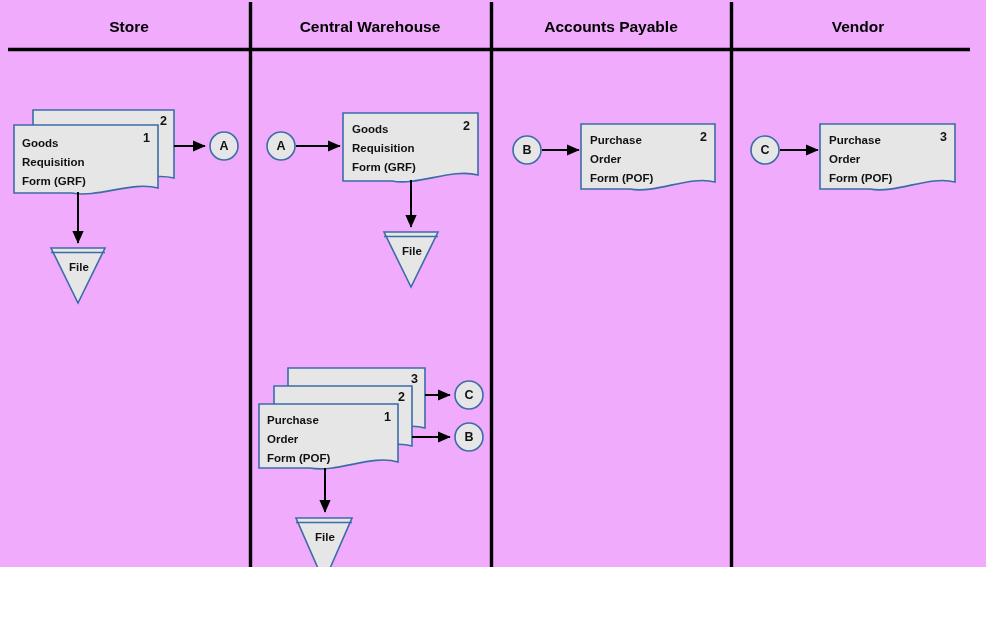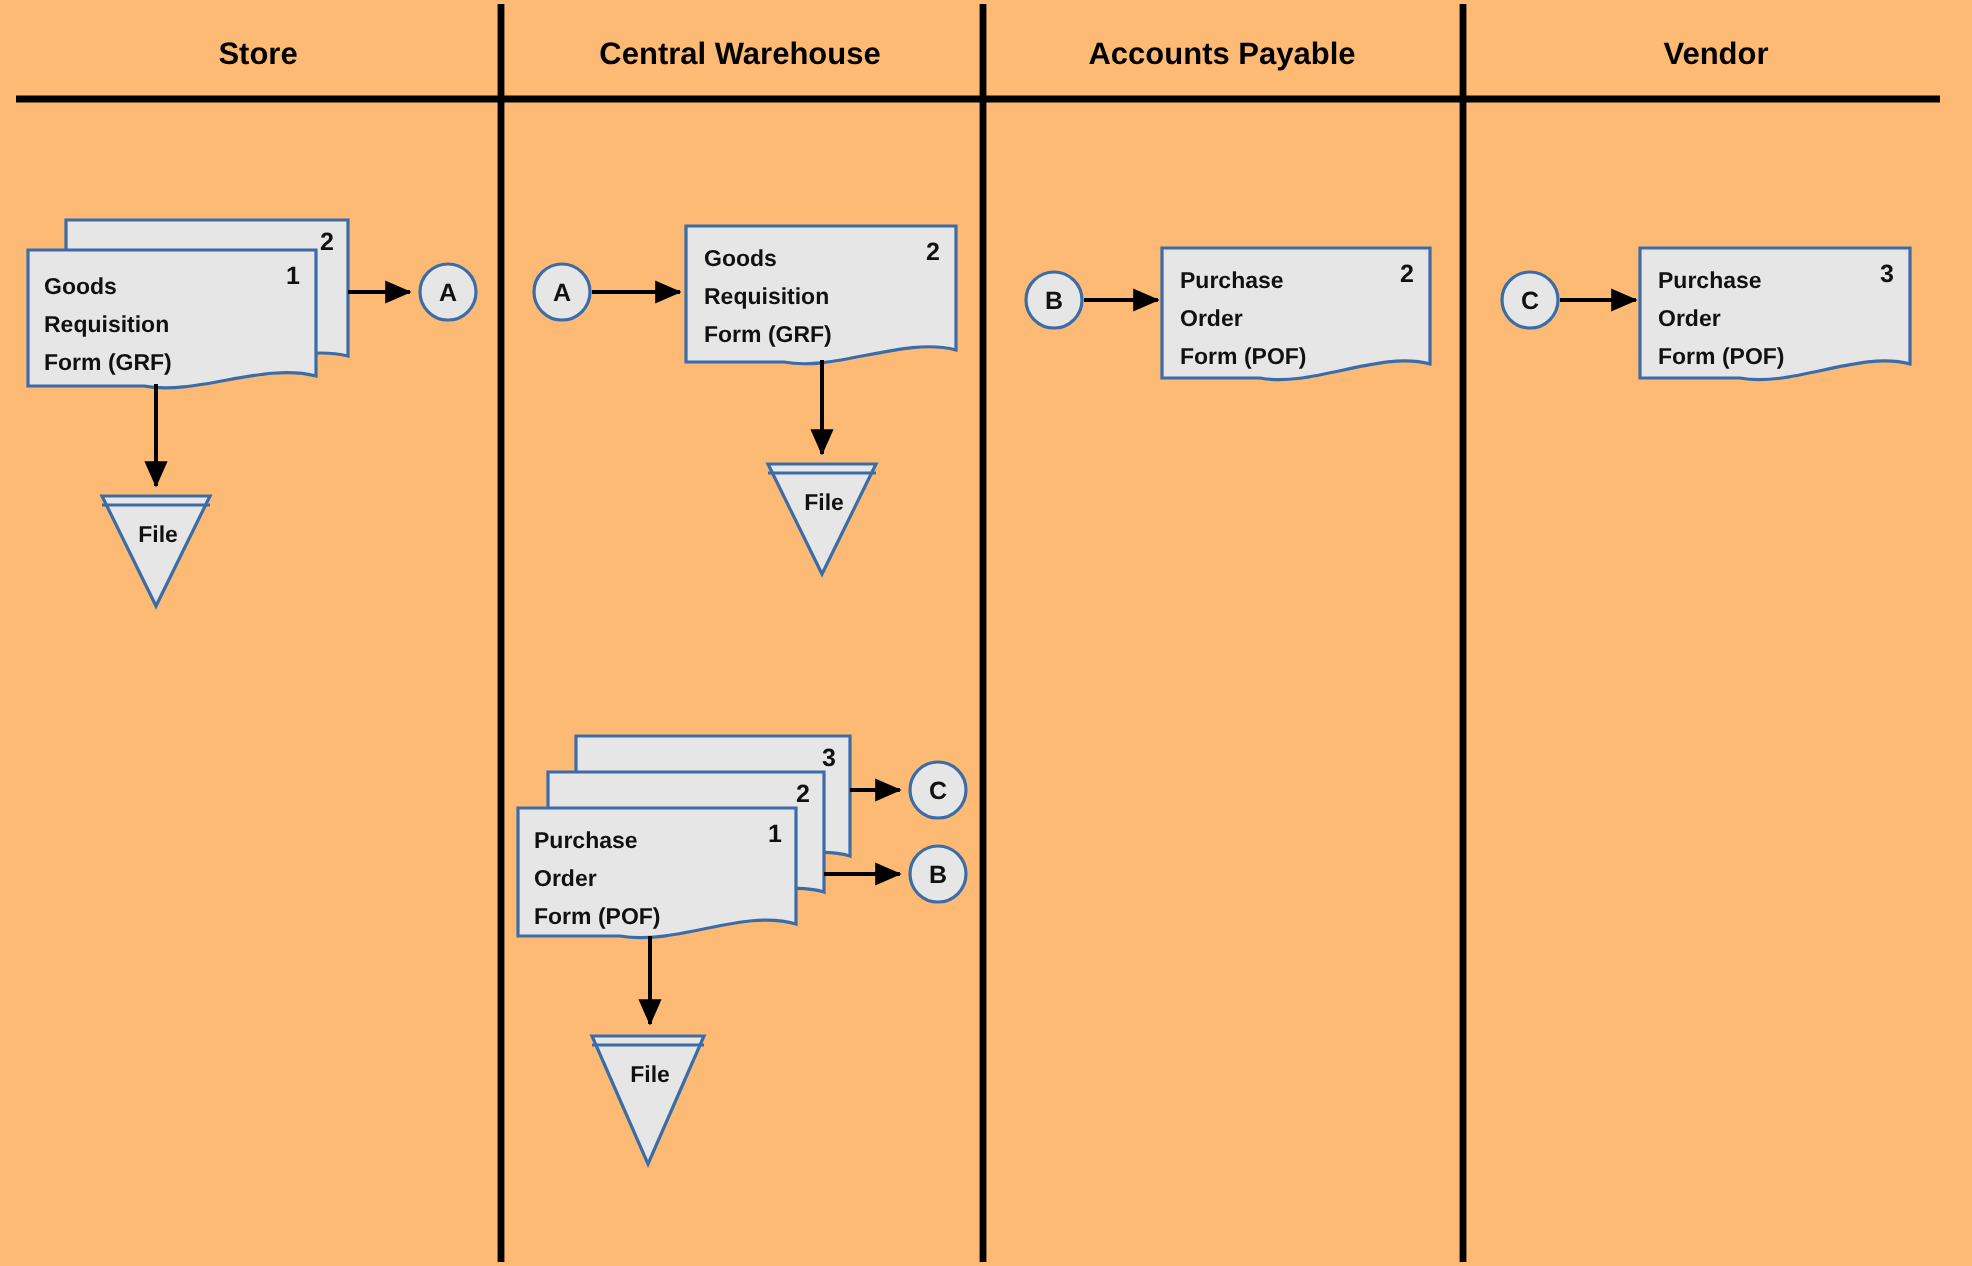--- a/index.html
+++ b/index.html
@@ -6,22 +6,22 @@
     margin: 0;
     padding: 0;
     background: #ffffff;
   }
   body {
     font-family: "Liberation Sans", sans-serif;
   }
   #page {
     position: relative;
     width: 986px;
-    height: 633px;
-    background: #fdba74;
+    height: 567px;
+    background: #f0abfc;
     overflow: hidden;
   }
   #page svg {
     display: block;
   }
   .col-header {
     font-family: "Liberation Sans", sans-serif;
     font-size: 15.5px;
     font-weight: bold;
     fill: #000000;

